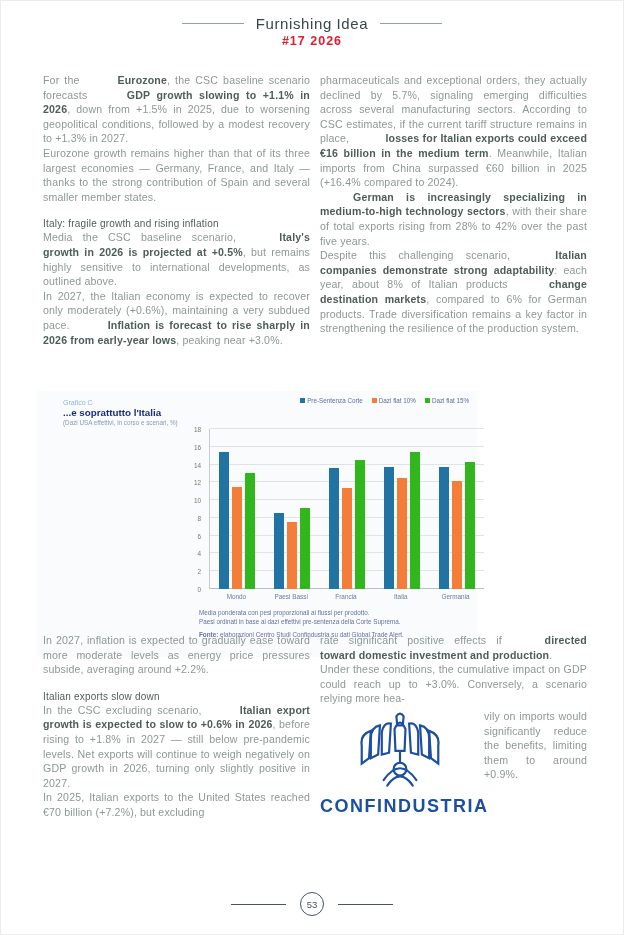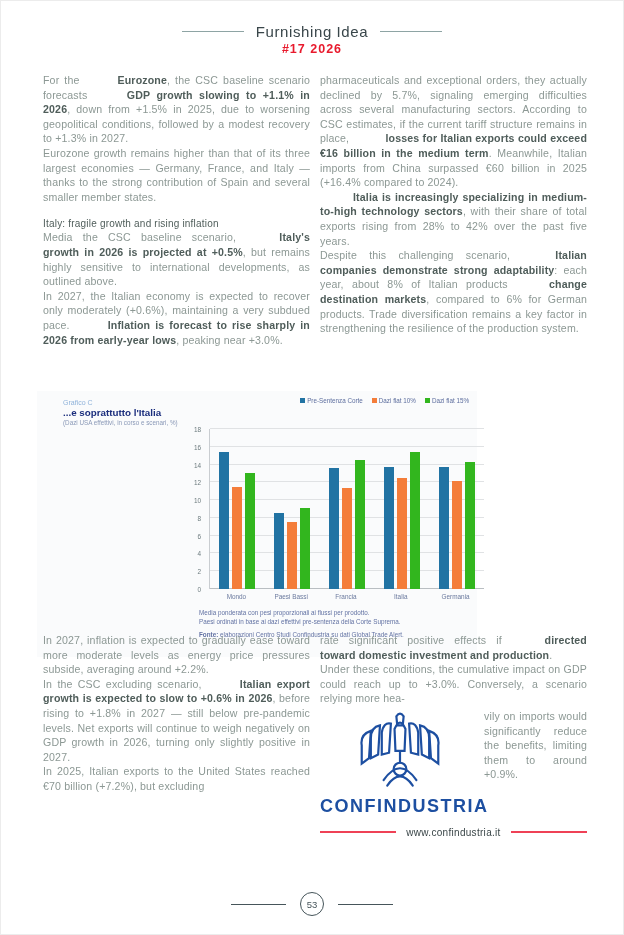--- a/index.html
+++ b/index.html
@@ -1,20 +1,20 @@
 <!DOCTYPE html>
 <html><head>
 <meta charset="utf-8">
 <style>
   html,body{margin:0;padding:0;background:#ffffff;}
   body{font-family:"Liberation Sans", sans-serif;}
   .page{position:relative;width:624px;height:935px;background:#fff;border:1px solid #ececec;box-sizing:border-box;overflow:hidden;}
 
   
-  .header{position:absolute;top:14px;left:0;width:100%;text-align:center;margin-top:8px;}
+  .header{position:absolute;top:14px;left:0;width:100%;text-align:center;}
   .header-row{display:flex;align-items:center;justify-content:center;gap:12px;}
   .hline{width:62px;border-top:1.4px solid #8ea4a4;}
   .mag-title{font-size:15px;color:#39464a;letter-spacing:.6px;}
   .issue{margin-top:2px;font-size:12.5px;font-weight:bold;color:#e81a2d;letter-spacing:1px;}
 
   
   .col{width:267px;}
   .para{font-size:10.6px;line-height:14.6px;text-align:justify;margin:0;color:#8c9894;letter-spacing:.15px;}
   .para .b{font-weight:bold;color:#4f5d5a;margin-left:33px;}
   .heading{font-size:10px;font-weight:normal;color:#4f5d5a;margin:14px 0 1px 0;letter-spacing:.2px;}
@@ -77,21 +77,21 @@
   <div class="band1">
     <div class="col">
         <p class="para"><span>For the </span><span class="b">Eurozone</span><span>, the CSC baseline scenario forecasts </span><span class="b">GDP growth slowing to +1.1% in 2026</span><span>, down from +1.5% in 2025, due to worsening geopolitical conditions, followed by a modest recovery to +1.3% in 2027.</span></p>
         <p class="para"><span>Eurozone growth remains higher than that of its three largest economies — Germany, France, and Italy — thanks to the strong contribution of Spain and several smaller member states.</span></p>
         <div class="heading"><span>Italy: fragile growth and rising inflation</span></div>
         <p class="para"><span>Media the CSC baseline scenario, </span><span class="b">Italy's growth in 2026 is projected at +0.5%</span><span>, but remains highly sensitive to international developments, as outlined above.</span></p>
         <p class="para"><span>In 2027, the Italian economy is expected to recover only moderately (+0.6%), maintaining a very subdued pace. </span><span class="b">Inflation is forecast to rise sharply in 2026 from early-year lows</span><span>, peaking near +3.0%.</span></p>
       </div>
     <div class="col">
         <p class="para"><span>pharmaceuticals and exceptional orders, they actually declined by 5.7%, signaling emerging difficulties across several manufacturing sectors. According to CSC estimates, if the current tariff structure remains in place, </span><span class="b">losses for Italian exports could exceed €16 billion in the medium term</span><span>. Meanwhile, Italian imports from China surpassed €60 billion in 2025 (+16.4% compared to 2024).</span></p>
-        <p class="para"><span class="b">Italia is increasingly specializing in medium-to-high technology sectors</span><span>, with their share of total exports rising from 28% to 42% over the past five years.</span></p>
+        <p class="para"><span class="b">German is increasingly specializing in medium-to-high technology sectors</span><span>, with their share of total exports rising from 28% to 42% over the past five years.</span></p>
         <p class="para"><span>Despite this challenging scenario, </span><span class="b">Italian companies demonstrate strong adaptability</span><span>: each year, about 8% of Italian products </span><span class="b">change destination markets</span><span>, compared to 6% for German products. Trade diversification remains a key factor in strengthening the resilience of the production system.</span></p>
       </div>
   </div>
 
   <div class="chart-panel">
     <div class="chart-head">
       <div class="chart-label">Grafico C</div>
       <div class="chart-title">...e soprattutto l'Italia</div>
       <div class="chart-sub">(Dazi USA effettivi, in corso e scenari, %)</div>
     </div>
@@ -177,20 +177,21 @@
       </div>
     </div>
   </div>
 
   <div class="aside">
     </div>
 
   <div class="band3">
     <div class="col">
         <p class="para"><span>In 2027, inflation is expected to gradually ease toward more moderate levels as energy price pressures subside, averaging around +2.2%.</span></p>
+        <div class="heading"><span>Italian exports slow down</span></div>
         <p class="para"><span>In the CSC excluding scenario, </span><span class="b">Italian export growth is expected to slow to +0.6% in 2026</span><span>, before rising to +1.8% in 2027 — still below pre-pandemic levels. Net exports will continue to weigh negatively on GDP growth in 2026, turning only slightly positive in 2027.</span></p>
         <p class="para"><span>In 2025, Italian exports to the United States reached €70 billion (+7.2%), but excluding</span></p>
       </div>
     <div class="col">
       <div>
           <p class="para"><span>rate significant positive effects if </span><span class="b">directed toward domestic investment and production</span><span>.</span></p>
           <p class="para"><span>Under these conditions, the cumulative impact on GDP could reach up to +3.0%. Conversely, a scenario relying more hea-</span></p>
         </div>
       <div class="logo-row">
         <div class="logo-block">
@@ -209,25 +210,20 @@
               <path d="M32 78 q18 -26 36 0"></path>
               <path d="M50 59 v-12"></path>
             </g>
           </svg>
           <div class="logo-name">CONFINDUSTRIA</div>
         </div>
         <div class="beside">
             <p class="para"><span>vily on imports would significantly reduce the benefits, limiting them to around +0.9%.</span></p>
           </div>
       </div>
-      <div class="site-row">
-        <span class="redline"></span>
-        <span class="site-link">www.confindustria.it</span>
-        <span class="redline"></span>
-      </div>
     </div>
   </div>
 
   <div class="footer">
     <span class="fline"></span>
     <span class="page-circle">53</span>
     <span class="fline"></span>
   </div>
 
 </div>

